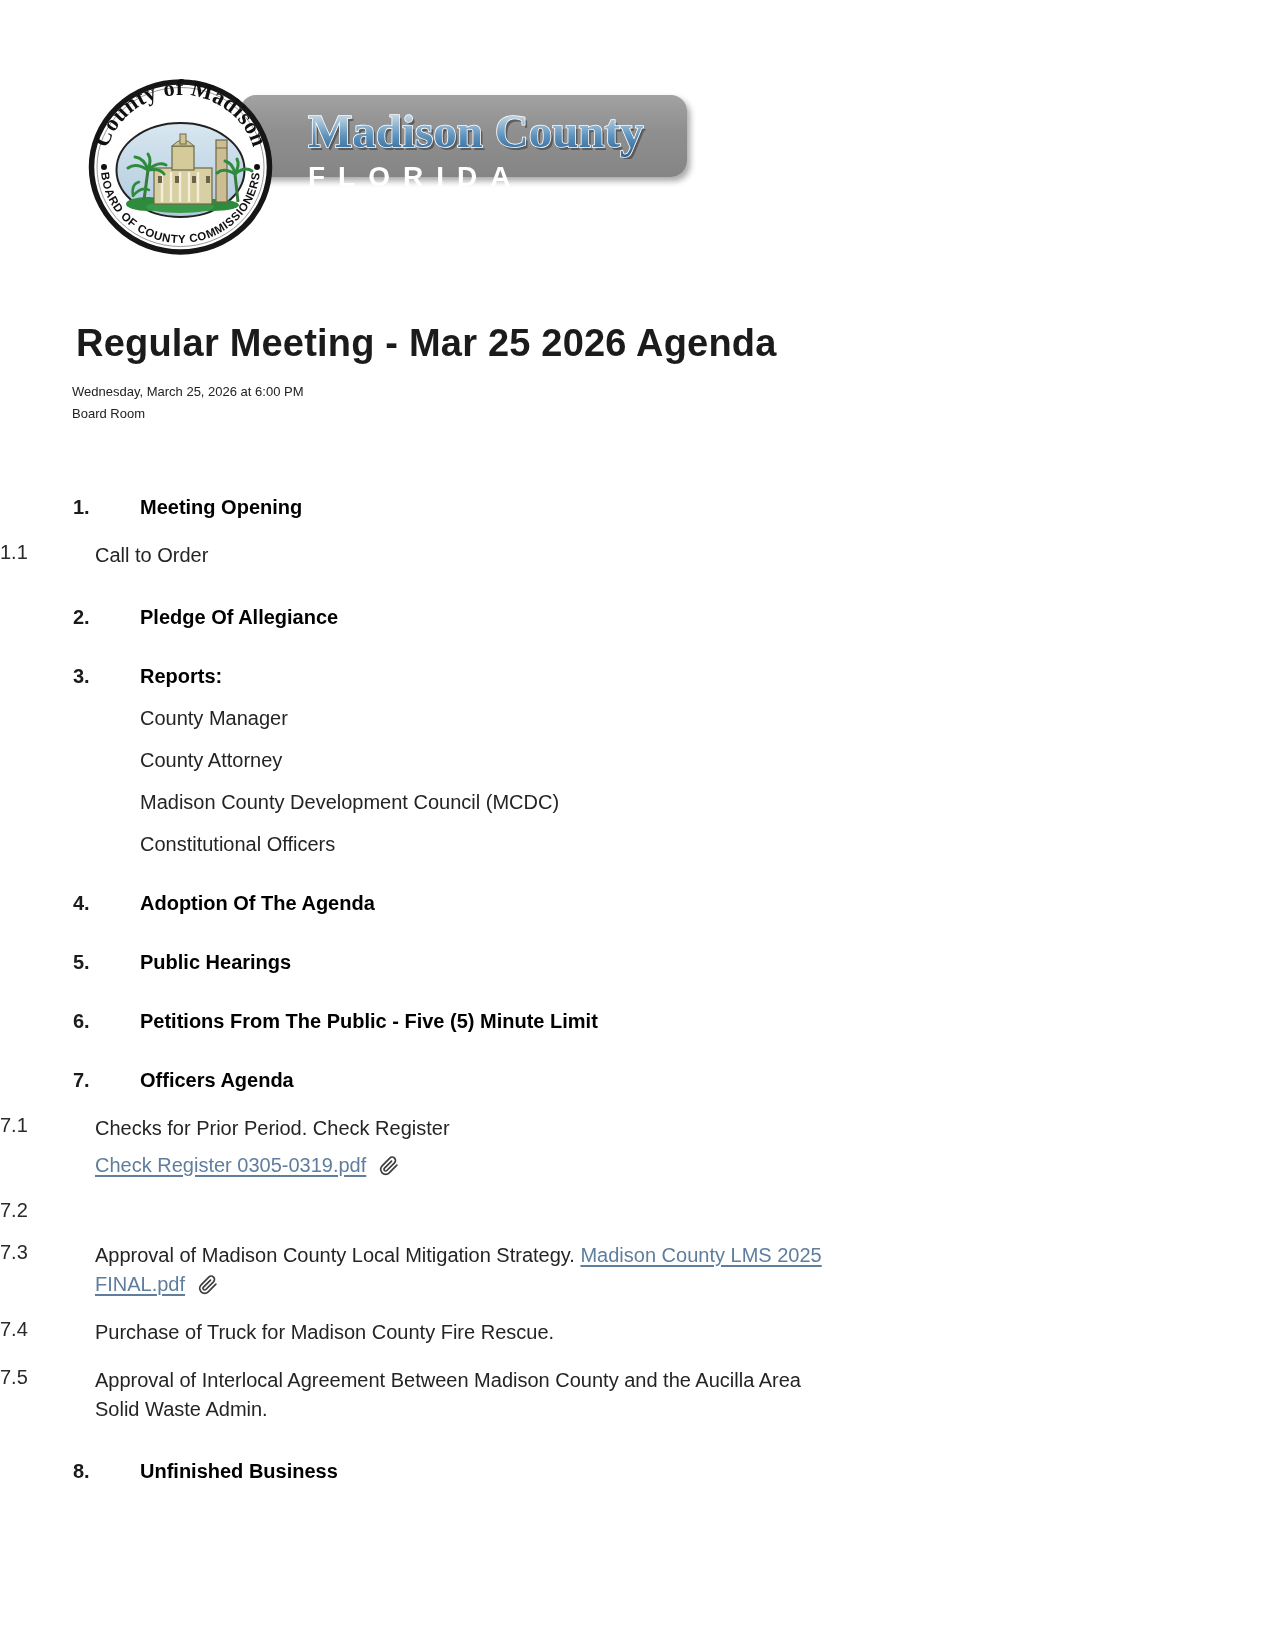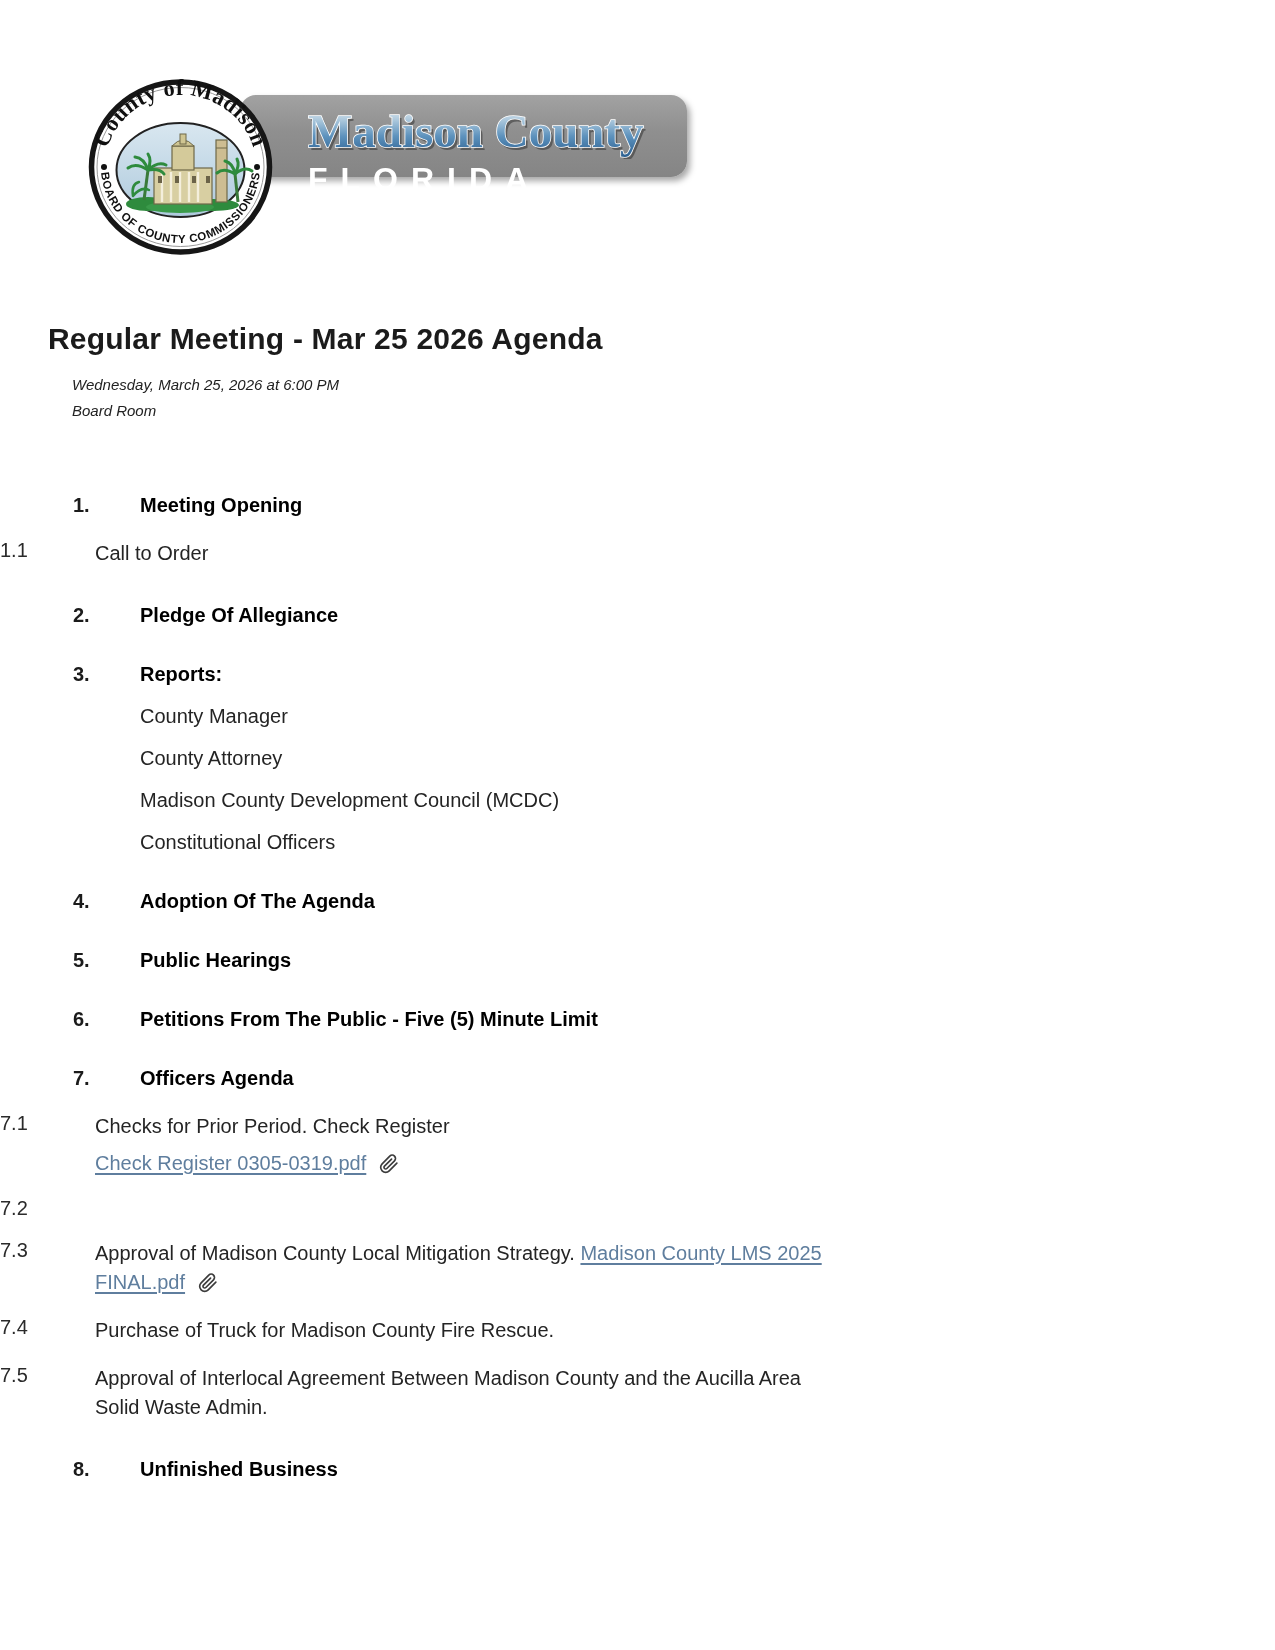--- a/index.html
+++ b/index.html
@@ -15,31 +15,31 @@
   .logo{position:relative;margin:78px 0 0 88px;width:620px;height:178px;}
   .banner{
     position:absolute;left:152px;top:17px;width:447px;height:82px;
     border-radius:16px;
     background:linear-gradient(180deg,#a2a2a2 0%,#8f8f8f 45%,#858585 100%);
     box-shadow:3px 4px 6px rgba(0,0,0,0.35);
   }
   .banner svg{display:block;}
   .florida{
     position:absolute;left:68px;top:66px;
-    color:#ffffff;font-weight:bold;font-size:32px;letter-spacing:13px;
+    color:#ffffff;font-weight:bold;font-size:28px;letter-spacing:13px;
     font-family:"Liberation Sans",sans-serif;
   }
   .seal{position:absolute;left:0;top:0;}
 
   
   .doc-title{
-    margin:66px 0 16px 48px;
-    font-size:30px;font-weight:700;color:#1b1b1b;letter-spacing:0.2px;
-  }
-  .meta{margin:0 2px 0 72px;font-size:15px;line-height:1.72;color:#222;font-style:italic;}
+    margin:66px 0 16px 76px;
+    font-size:38px;font-weight:700;color:#1b1b1b;letter-spacing:0.2px;
+  }
+  .meta{margin:0 2px 0 72px;font-size:13px;line-height:1.72;color:#222;}
 
   
   .agenda{margin:70px 0 0 0;font-size:20px;}
   .item{margin:0 0 36px 0;}
   .item-head{display:flex;padding-left:73px;}
   .item-num{width:67px;flex:0 0 67px;font-weight:700;color:#1b1b1b;}
   .item-title{font-weight:700;color:#000000;}
   .report-line{padding-left:140px;margin-top:19px;color:#242424;}
   .subs{margin-top:22px;}
   .sub{display:flex;margin-bottom:19px;}

